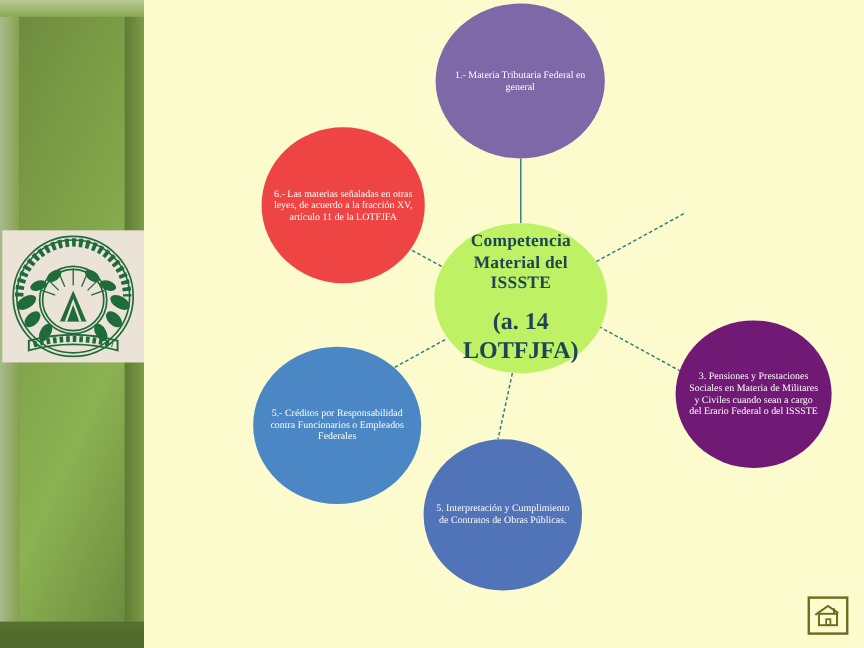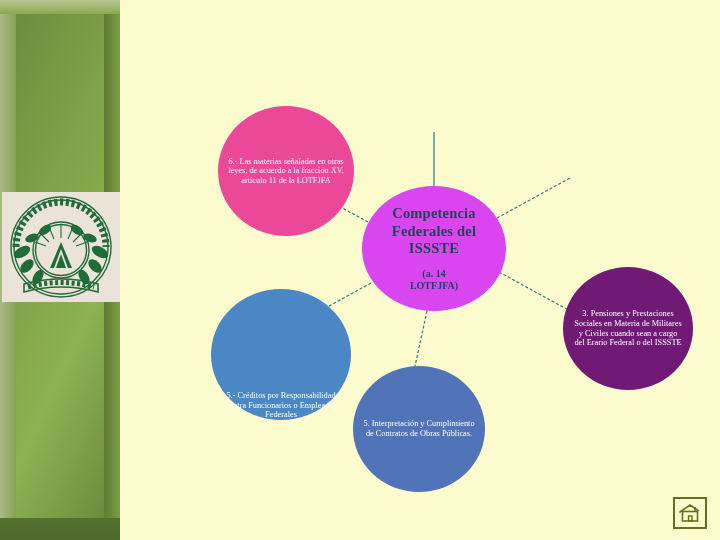--- a/index.html
+++ b/index.html
@@ -105,21 +105,21 @@
     flex-direction: column;
     z-index: 5;
   }
   #node-center .center-title {
     font-size: 14.5px;
     font-weight: bold;
     line-height: 1.2;
     letter-spacing: .2px;
   }
   #node-center .center-sub {
-    font-size: 10px;
+    font-size: 20px;
     font-weight: bold;
     line-height: 1.2;
     margin-top: 10px;
   }
 
   #node-1 {
     left: 363px; top: 3px;
     width: 141px; height: 129px;
     background: #7e68a8;
     font-size: 8.3px;
@@ -227,42 +227,45 @@
     <g stroke="#2e7b7e" stroke-width="1.2" fill="none">
       <line x1="434" y1="186" x2="434" y2="132"></line>
       <line x1="497" y1="218" x2="570" y2="178" stroke-dasharray="3 2"></line>
       <line x1="499" y1="272" x2="572" y2="312" stroke-dasharray="3 2"></line>
       <line x1="427" y1="311" x2="415" y2="366" stroke-dasharray="3 2"></line>
       <line x1="371" y1="283" x2="300" y2="322" stroke-dasharray="3 2"></line>
       <line x1="368" y1="222" x2="300" y2="185" stroke-dasharray="3 2"></line>
     </g>
   </svg>
 
+  <div class="node" id="node-1" style="background: rgb(126, 104, 168); color: rgb(255, 255, 255);">
+    <span class="node-text">1.- Materia Tributaria Federal en general</span>
+  </div>
 
 
   <div class="node" id="node-3" style="background: #701a75; color: rgb(255, 255, 255);">
     <span class="node-text">3. Pensiones y Prestaciones Sociales en Materia de Militares y Civiles cuando sean a cargo del Erario Federal o del ISSSTE</span>
   </div>
 
   <div class="node" id="node-4" style="background: rgb(81, 115, 184); color: rgb(255, 255, 255);">
     <span class="node-text">5. Interpretación y Cumplimiento de Contratos de Obras Públicas.</span>
   </div>
 
-  <div class="node" id="node-5" style="background: rgb(74, 135, 196); color: rgb(255, 255, 255); align-items: flex-end;">
+  <div class="node" id="node-5" style="background: rgb(74, 135, 196); color: rgb(255, 255, 255);">
     <span class="node-text">5.- Créditos por Responsabilidad contra Funcionarios o Empleados Federales</span>
   </div>
 
-  <div class="node" id="node-6" style="background: #ec4899; color: rgb(255, 255, 255);">
+  <div class="node" id="node-6" style="background: #ef4444; color: rgb(255, 255, 255);">
     <span class="node-text">6.-  Las materias señaladas en otras leyes, de acuerdo a la fracción XV, artículo 11 de la LOTFJFA</span>
   </div>
 
-  <div class="node" id="node-center" style="background: #d946ef; color: rgb(31, 68, 87);">
+  <div class="node" id="node-center" style="background: #bef264; color: rgb(31, 68, 87);">
     <span class="center-title">
       <span>Competencia</span><br>
-      <span>Federales del</span><br>
+      <span>Material del</span><br>
       <span>ISSSTE</span>
     </span>
     <span class="center-sub">
       <span>(a. 14</span><br>
       <span>LOTFJFA)</span>
     </span>
   </div>
 
   <div id="home-button">
     <svg width="22" height="20" viewBox="0 0 22 20" xmlns="http://www.w3.org/2000/svg">

